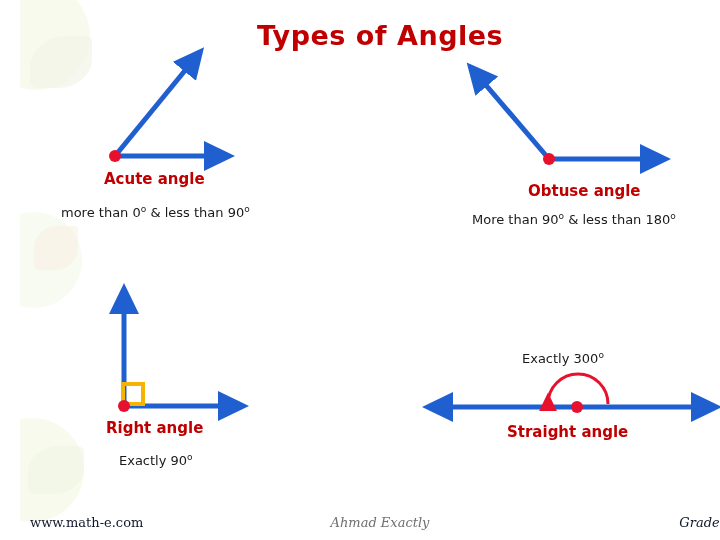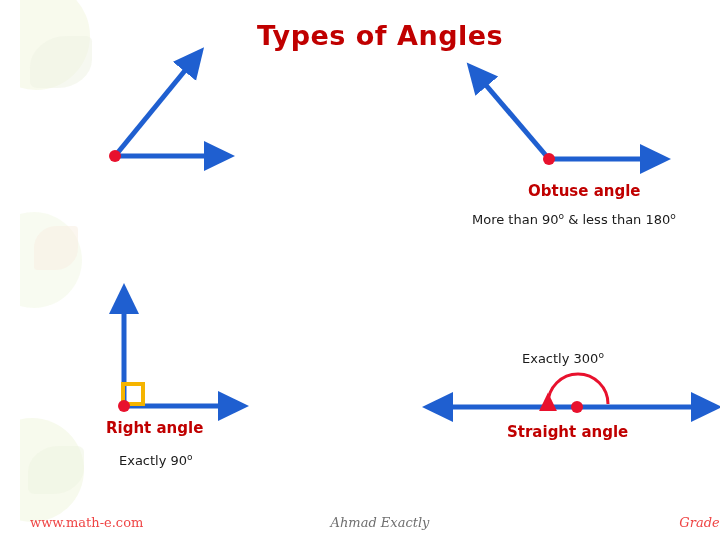--- a/index.html
+++ b/index.html
@@ -60,21 +60,21 @@
     white-space: nowrap;
   }
   .sup {
     font-size: 9px;
     vertical-align: super;
   }
 
   .footer-left, .footer-center, .footer-right {
     position: absolute;
     bottom: 10px;
-    color: #ef4444;
+    color: #0f172a;
     font-size: 13px;
     white-space: nowrap;
   }
   .footer-left { left: 10px; font-family: "DejaVu Serif", serif; }
   .footer-center { left: 0; width: 720px; text-align: center; font-family: "DejaVu Serif", serif; font-style: italic; color: #6f6f6f;}
   .footer-right { right: 12px; font-family: "DejaVu Serif", serif; font-style: italic; }
 
   svg.diagram {
     position: absolute;
     left: 0;
@@ -128,20 +128,25 @@
     </g>
 
     <g>
       <line x1="557" y1="407" x2="421" y2="407" stroke="#1f5fd0" stroke-width="5" marker-end="url(#arrowBlue)"></line>
       <line x1="557" y1="407" x2="683" y2="407" stroke="#1f5fd0" stroke-width="5" marker-end="url(#arrowBlue)"></line>
       <path d="M528,404 A30,30 0 0 1 588,404" fill="none" stroke="#e8112d" stroke-width="3" marker-start="url(#arrowRed)"></path>
       <circle cx="557" cy="407" r="6" fill="#e8112d"></circle>
     </g>
   </svg>
 
+  <div class="lbl" style="left:84px; top:170px;">Acute angle</div>
+  <div class="sub" style="left:41px; top:204px;">
+    <span>more than 0</span><span class="sup">o</span>
+    <span>&amp; less than 90</span><span class="sup">o</span>
+  </div>
 
   <div class="lbl" style="left:508px; top:182px;">Obtuse angle</div>
   <div class="sub" style="left:452px; top:211px;">
     <span>More than 90</span><span class="sup">o</span>
     <span>&amp; less than 180</span><span class="sup">o</span>
   </div>
 
   <div class="lbl" style="left:86px; top:419px;">Right angle</div>
   <div class="sub" style="left:99px; top:452px;">
     <span>Exactly 90</span><span class="sup">o</span>

